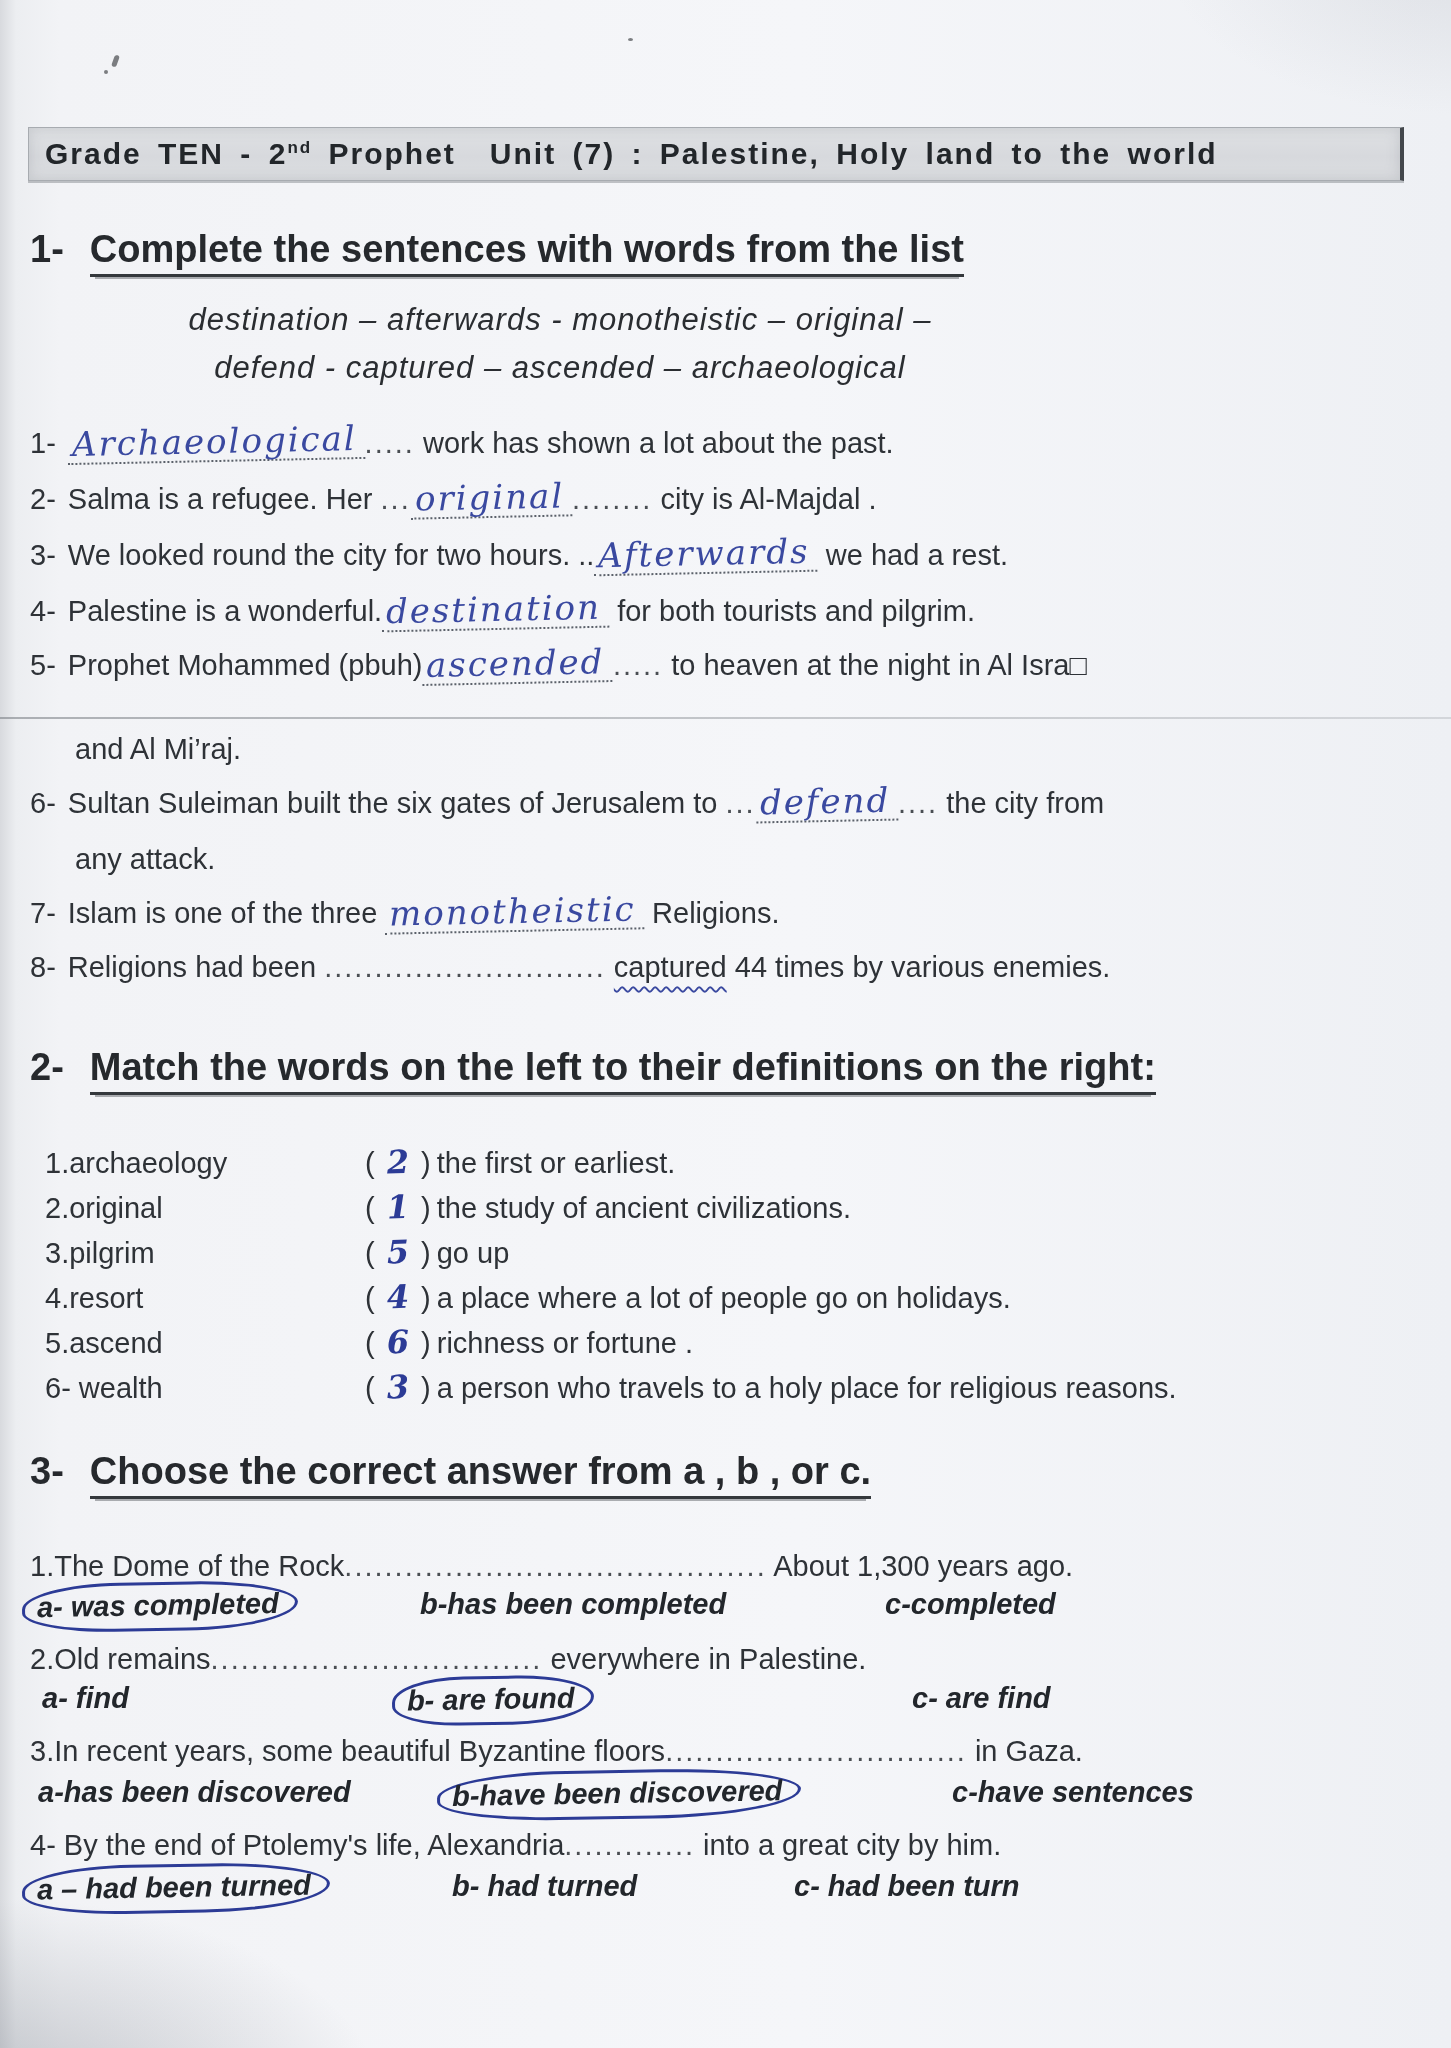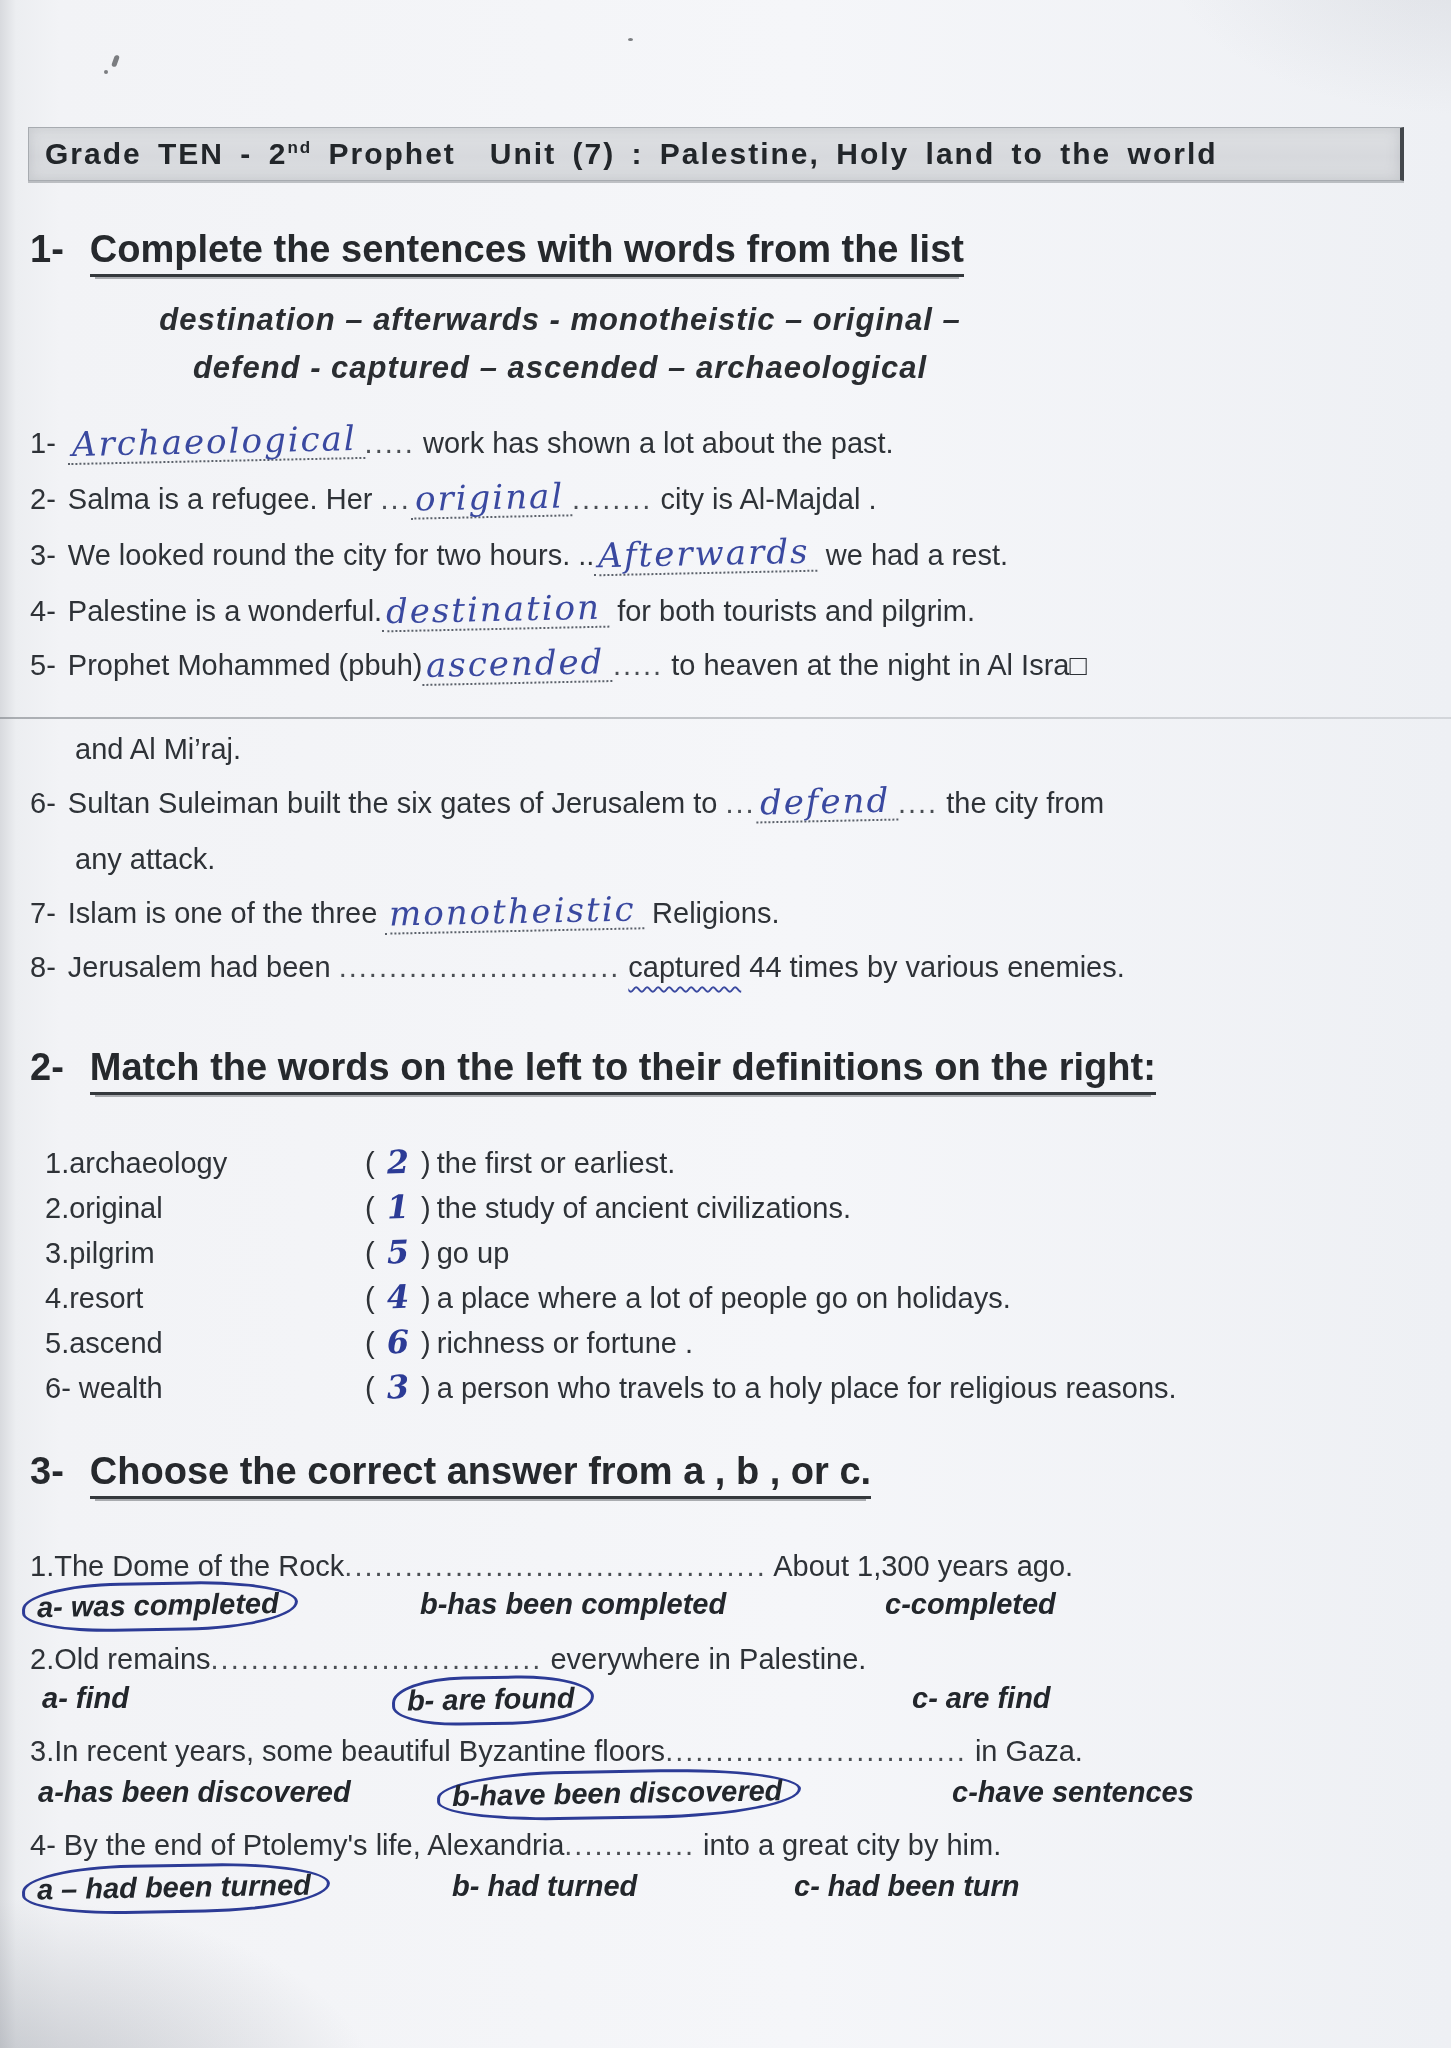--- a/index.html
+++ b/index.html
@@ -30,21 +30,21 @@
     font-size:30px;font-weight:600;letter-spacing:2px;color:#22262a;word-spacing:6px;
   }
   .header-text sup{font-size:17px;}
   .hdr-unit{margin-left:34px;}
   
   .sec-head{position:absolute;left:30px;font-size:38px;font-weight:700;color:#26292d;white-space:nowrap;}
   .sec-num{margin-right:26px;}
   .sec-title{border-bottom:3px solid #34383c;padding-bottom:4px;box-shadow:0 7px 0 -5px rgba(80,84,88,.45);}
   
   .wordbank{position:absolute;top:296px;left:0;width:1120px;text-align:center;
-    font-weight:700;font-style:italic;font-size:31px;color:#2a2d31;line-height:48px;letter-spacing:1px;}
+    font-weight:400;font-style:italic;font-size:31px;color:#2a2d31;line-height:48px;letter-spacing:1px;}
   
   .line{position:absolute;left:30px;font-size:29px;line-height:46px;white-space:nowrap;color:#2e3237;}
   .line .num{margin-right:12px;}
   .indent{left:75px;}
   .dots{letter-spacing:2px;color:#4a4e53;}
   .hw{
     font-family:"DejaVu Serif", serif;font-style:italic;
     color:#3a49a0;font-size:34px;letter-spacing:2px;
     display:inline-block;transform:rotate(-1.2deg);
     border-bottom:2px dotted #5b616a;padding:0 8px 1px 4px;line-height:36px;
@@ -129,21 +129,21 @@
   </div>
   <div class="line indent" style="top:836px;">
     <span>any attack.</span>
   </div>
 
   <div class="line" style="top:890px;">
     <span class="num">7-</span><span>Islam is one of the three</span> <span class="hw">monotheistic</span> <span>Religions.</span>
   </div>
 
   <div class="line" style="top:944px;">
-    <span class="num">8-</span><span>Jerusalem had been</span> <span class="dots">............................</span> <span class="wavy">captured</span> <span>44 times by various enemies.</span>
+    <span class="num">8-</span><span>Religions had been</span> <span class="dots">............................</span> <span class="wavy">captured</span> <span>44 times by various enemies.</span>
   </div>
 
   <div class="sec-head" style="top:1046px;">
     <span class="sec-num">2-</span><span class="sec-title">Match the words on the left to their definitions on the right:</span>
   </div>
 
   <div class="match-row" style="top:1140px;">
     <span class="match-word">1.archaeology</span><span>(</span> <span class="hw-num">2</span> <span>)</span><span class="match-def">the first or earliest.</span>
   </div>
   <div class="match-row" style="top:1185px;">

